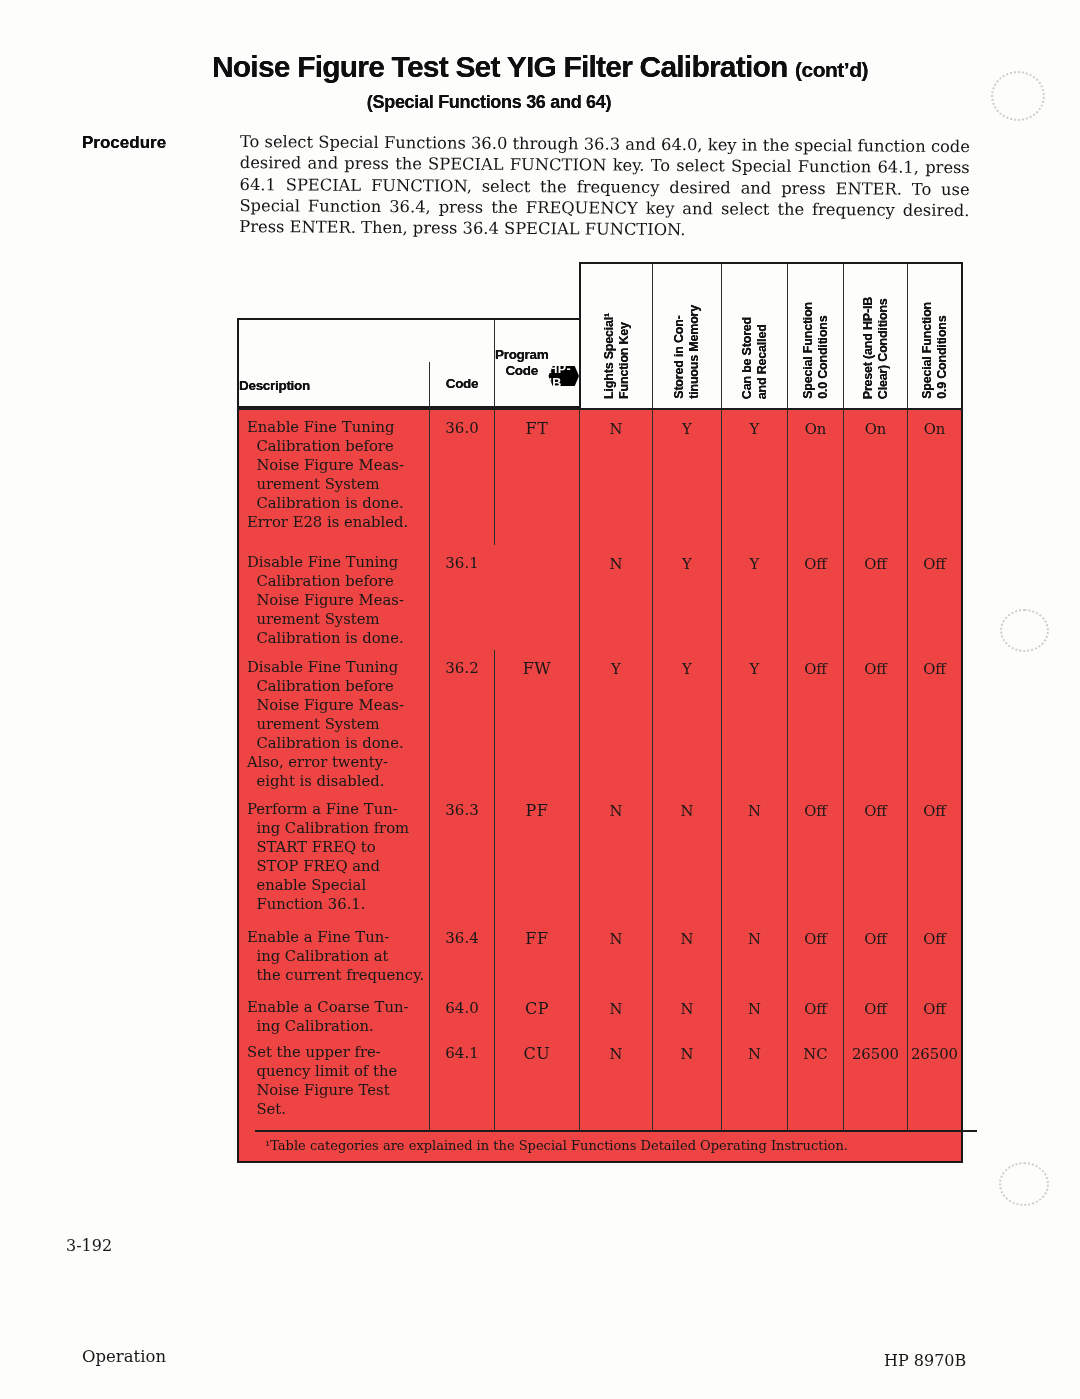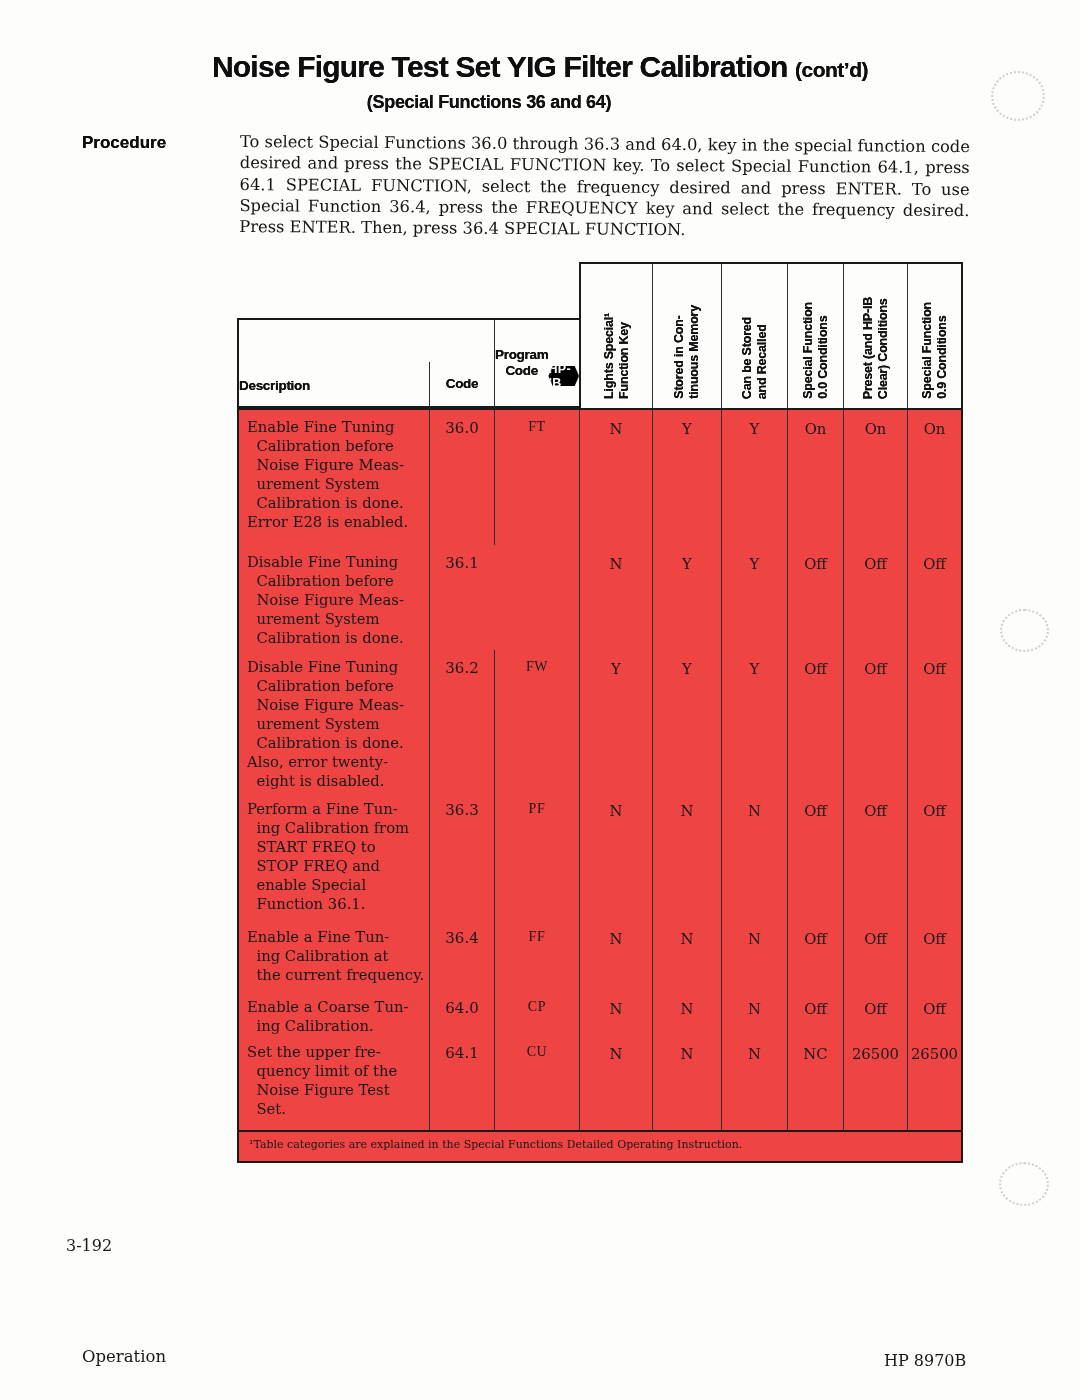--- a/index.html
+++ b/index.html
@@ -87,32 +87,32 @@
     position:absolute; left:0; top:146px; width:726px; height:755px;
     border:2px solid #1a1a1a; box-sizing:border-box; background:#ef4444;
   }
   .trow { position:relative; width:100%; }
   .cell { position:absolute; top:0; height:100%; box-sizing:border-box; }
   .cdesc { left:0; width:190px; padding:7px 0 0 8px;
            font-size:14.8px; line-height:19px; white-space:pre; overflow:visible; }
   .ccode { left:190px; width:65px; border-left:1px solid #2d2d2d;
            text-align:center; padding-top:9px; font-size:15px; }
   .cprog { left:255px; width:85px; border-left:1px solid #2d2d2d;
-           text-align:center; padding-top:9px; font-size:14px; letter-spacing:0.6px;font-family:Liberation Serif, serif; }
+           text-align:center; padding-top:9px; font-size:16px; letter-spacing:0.6px; }
   .cval  { border-left:1px solid #2d2d2d; text-align:center; padding-top:10px; font-size:14.8px; }
   .cv0 { left:340px; width:73px; }
   .cv1 { left:413px; width:69px; }
   .cv2 { left:482px; width:66px; }
   .cv3 { left:548px; width:56px; }
   .cv4 { left:604px; width:64px; }
   .cv5 { left:668px; width:54px; }
   .tfoot {
-    position:absolute; left:0; top:720px; width:100%; height:28px;
+    position:absolute; left:16px; top:720px; width:100%; height:28px;
     border-top:2px solid #1a1a1a; box-sizing:border-box;
-    padding:6px 0 0 10px; font-size:11px; color:#161616;
+    padding:6px 0 0 10px; font-size:13px; color:#161616;
   }
   
   .page-number  { position:absolute; left:66px;  top:1236px; font-size:16px; }
   .footer-left  { position:absolute; left:82px;  top:1347px; font-size:16.5px; }
   .footer-right { position:absolute; left:884px; top:1351px; font-size:16px; }
   
   .hole { position:absolute; border:2px dotted #c2c2c2; border-radius:50%; opacity:0.8; }
   .hole-1 { left:991px;  top:71px;   width:50px; height:46px; }
   .hole-2 { left:1000px; top:609px;  width:45px; height:39px; }
   .hole-3 { left:999px;  top:1162px; width:46px; height:40px; }

